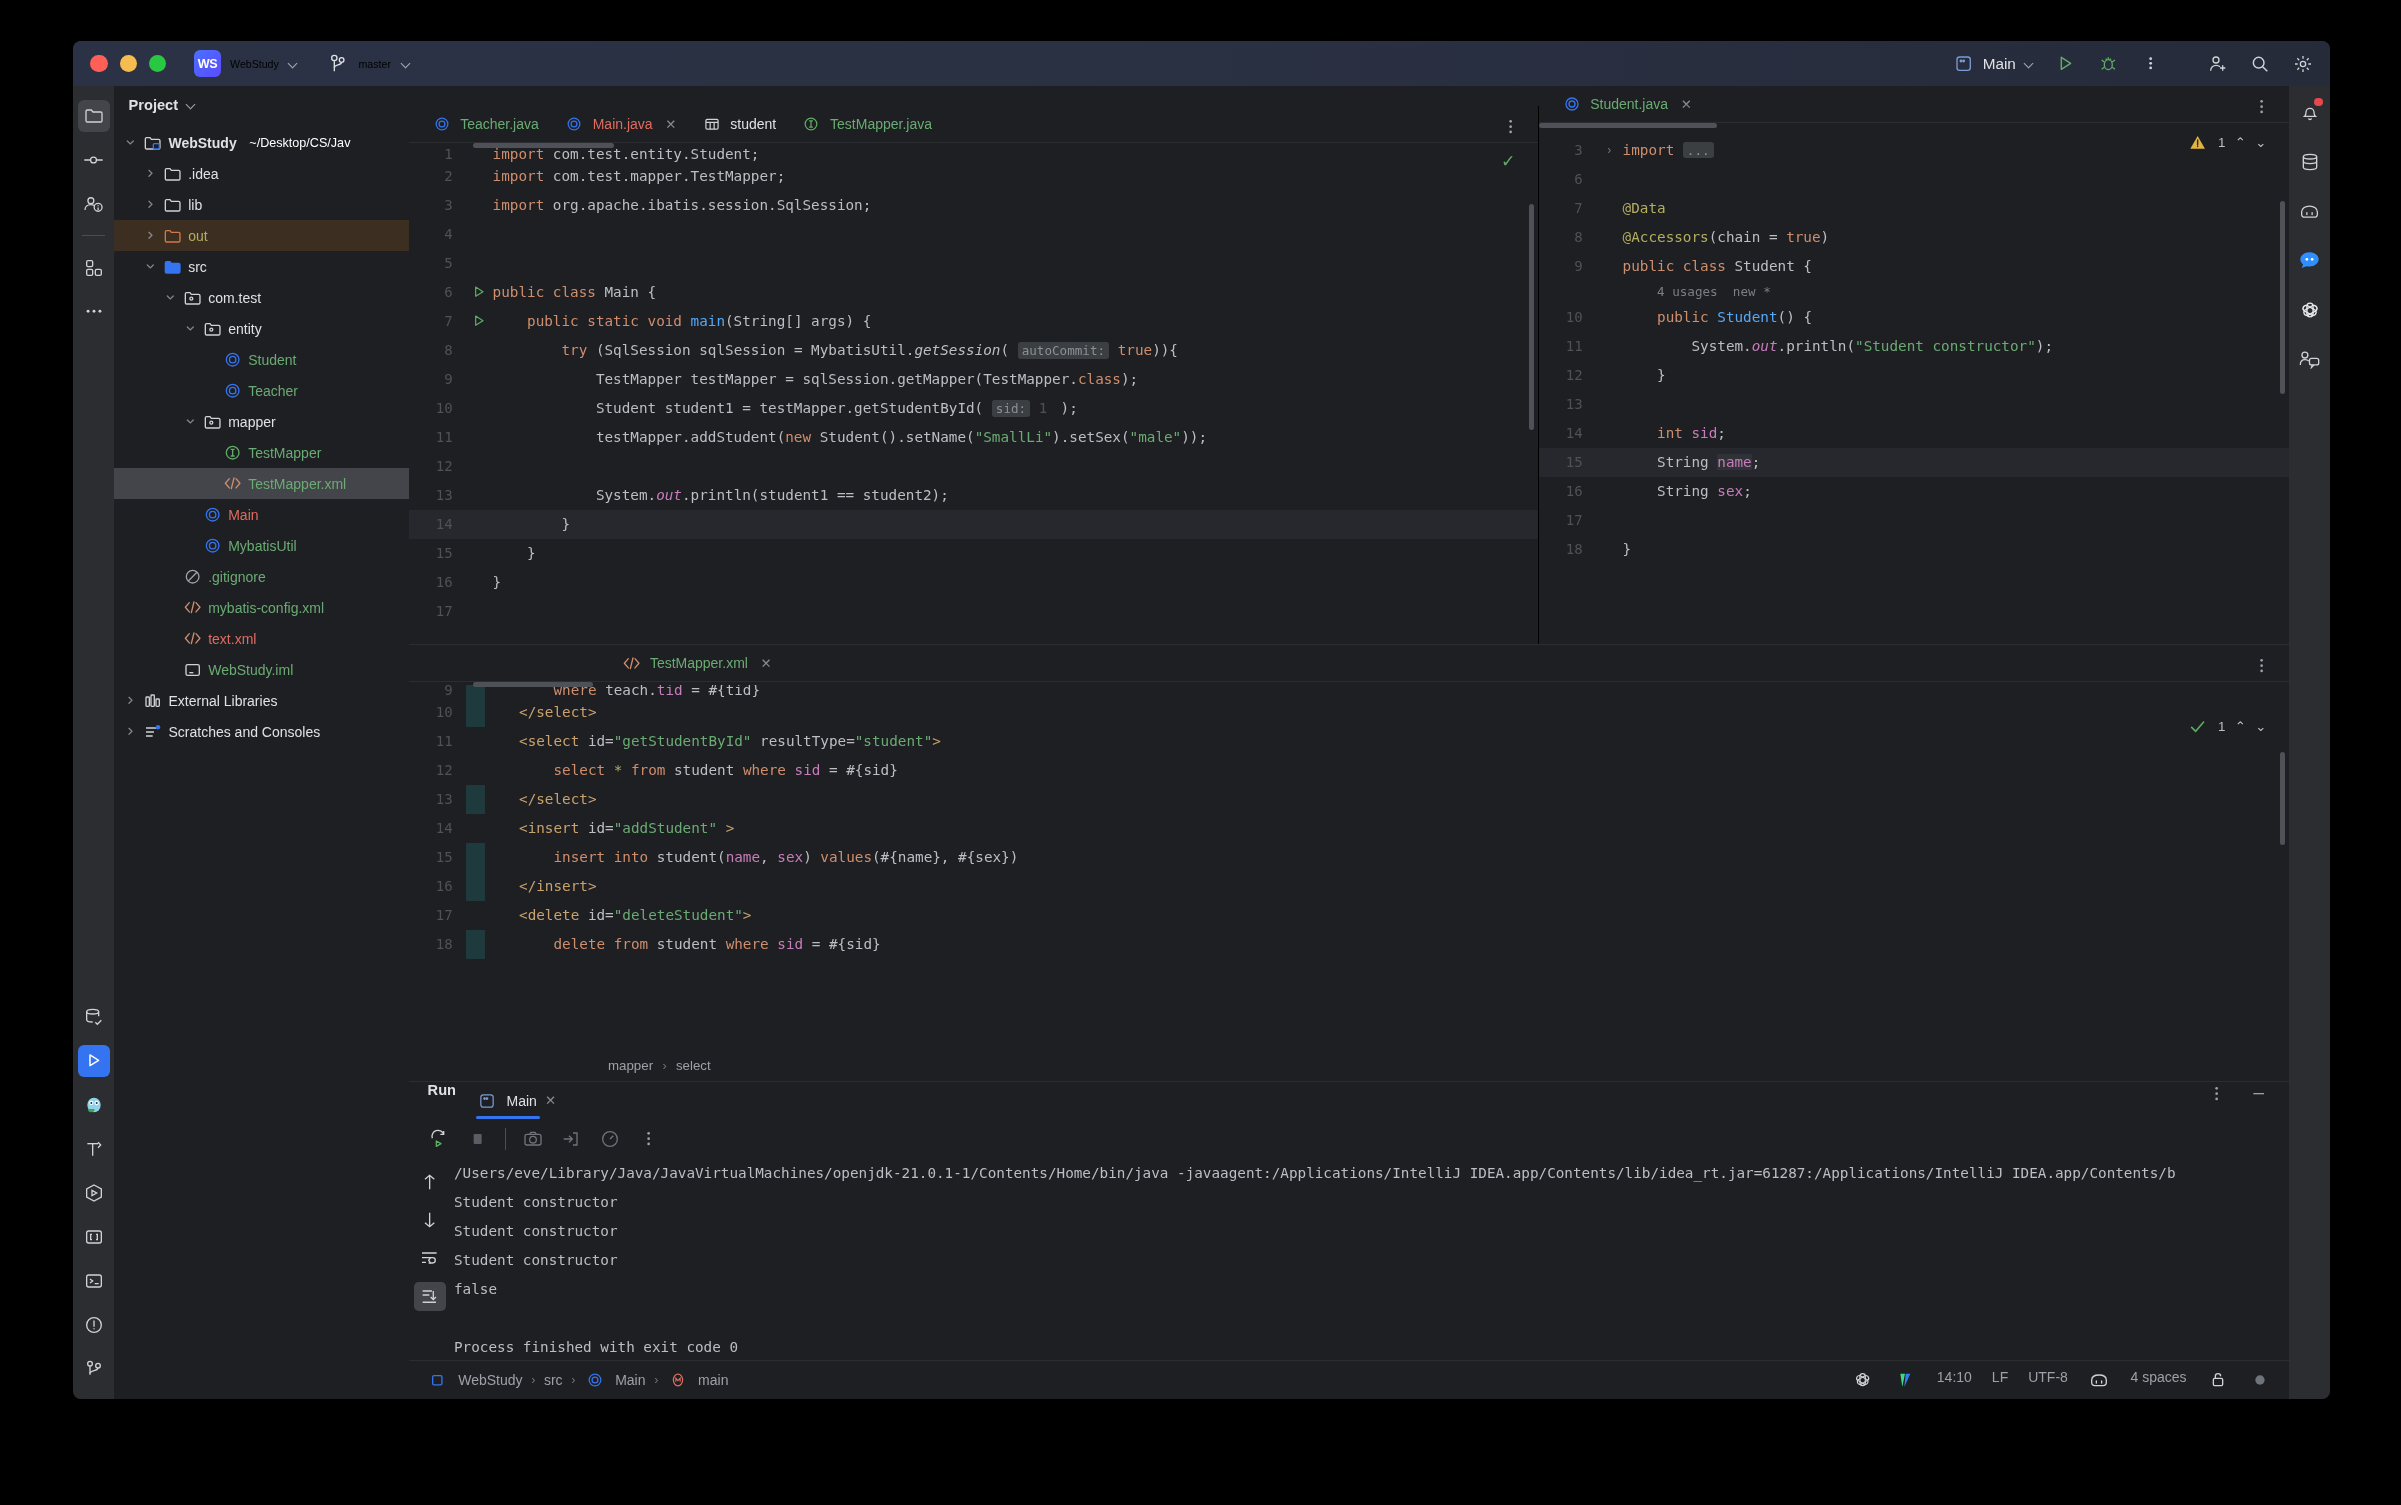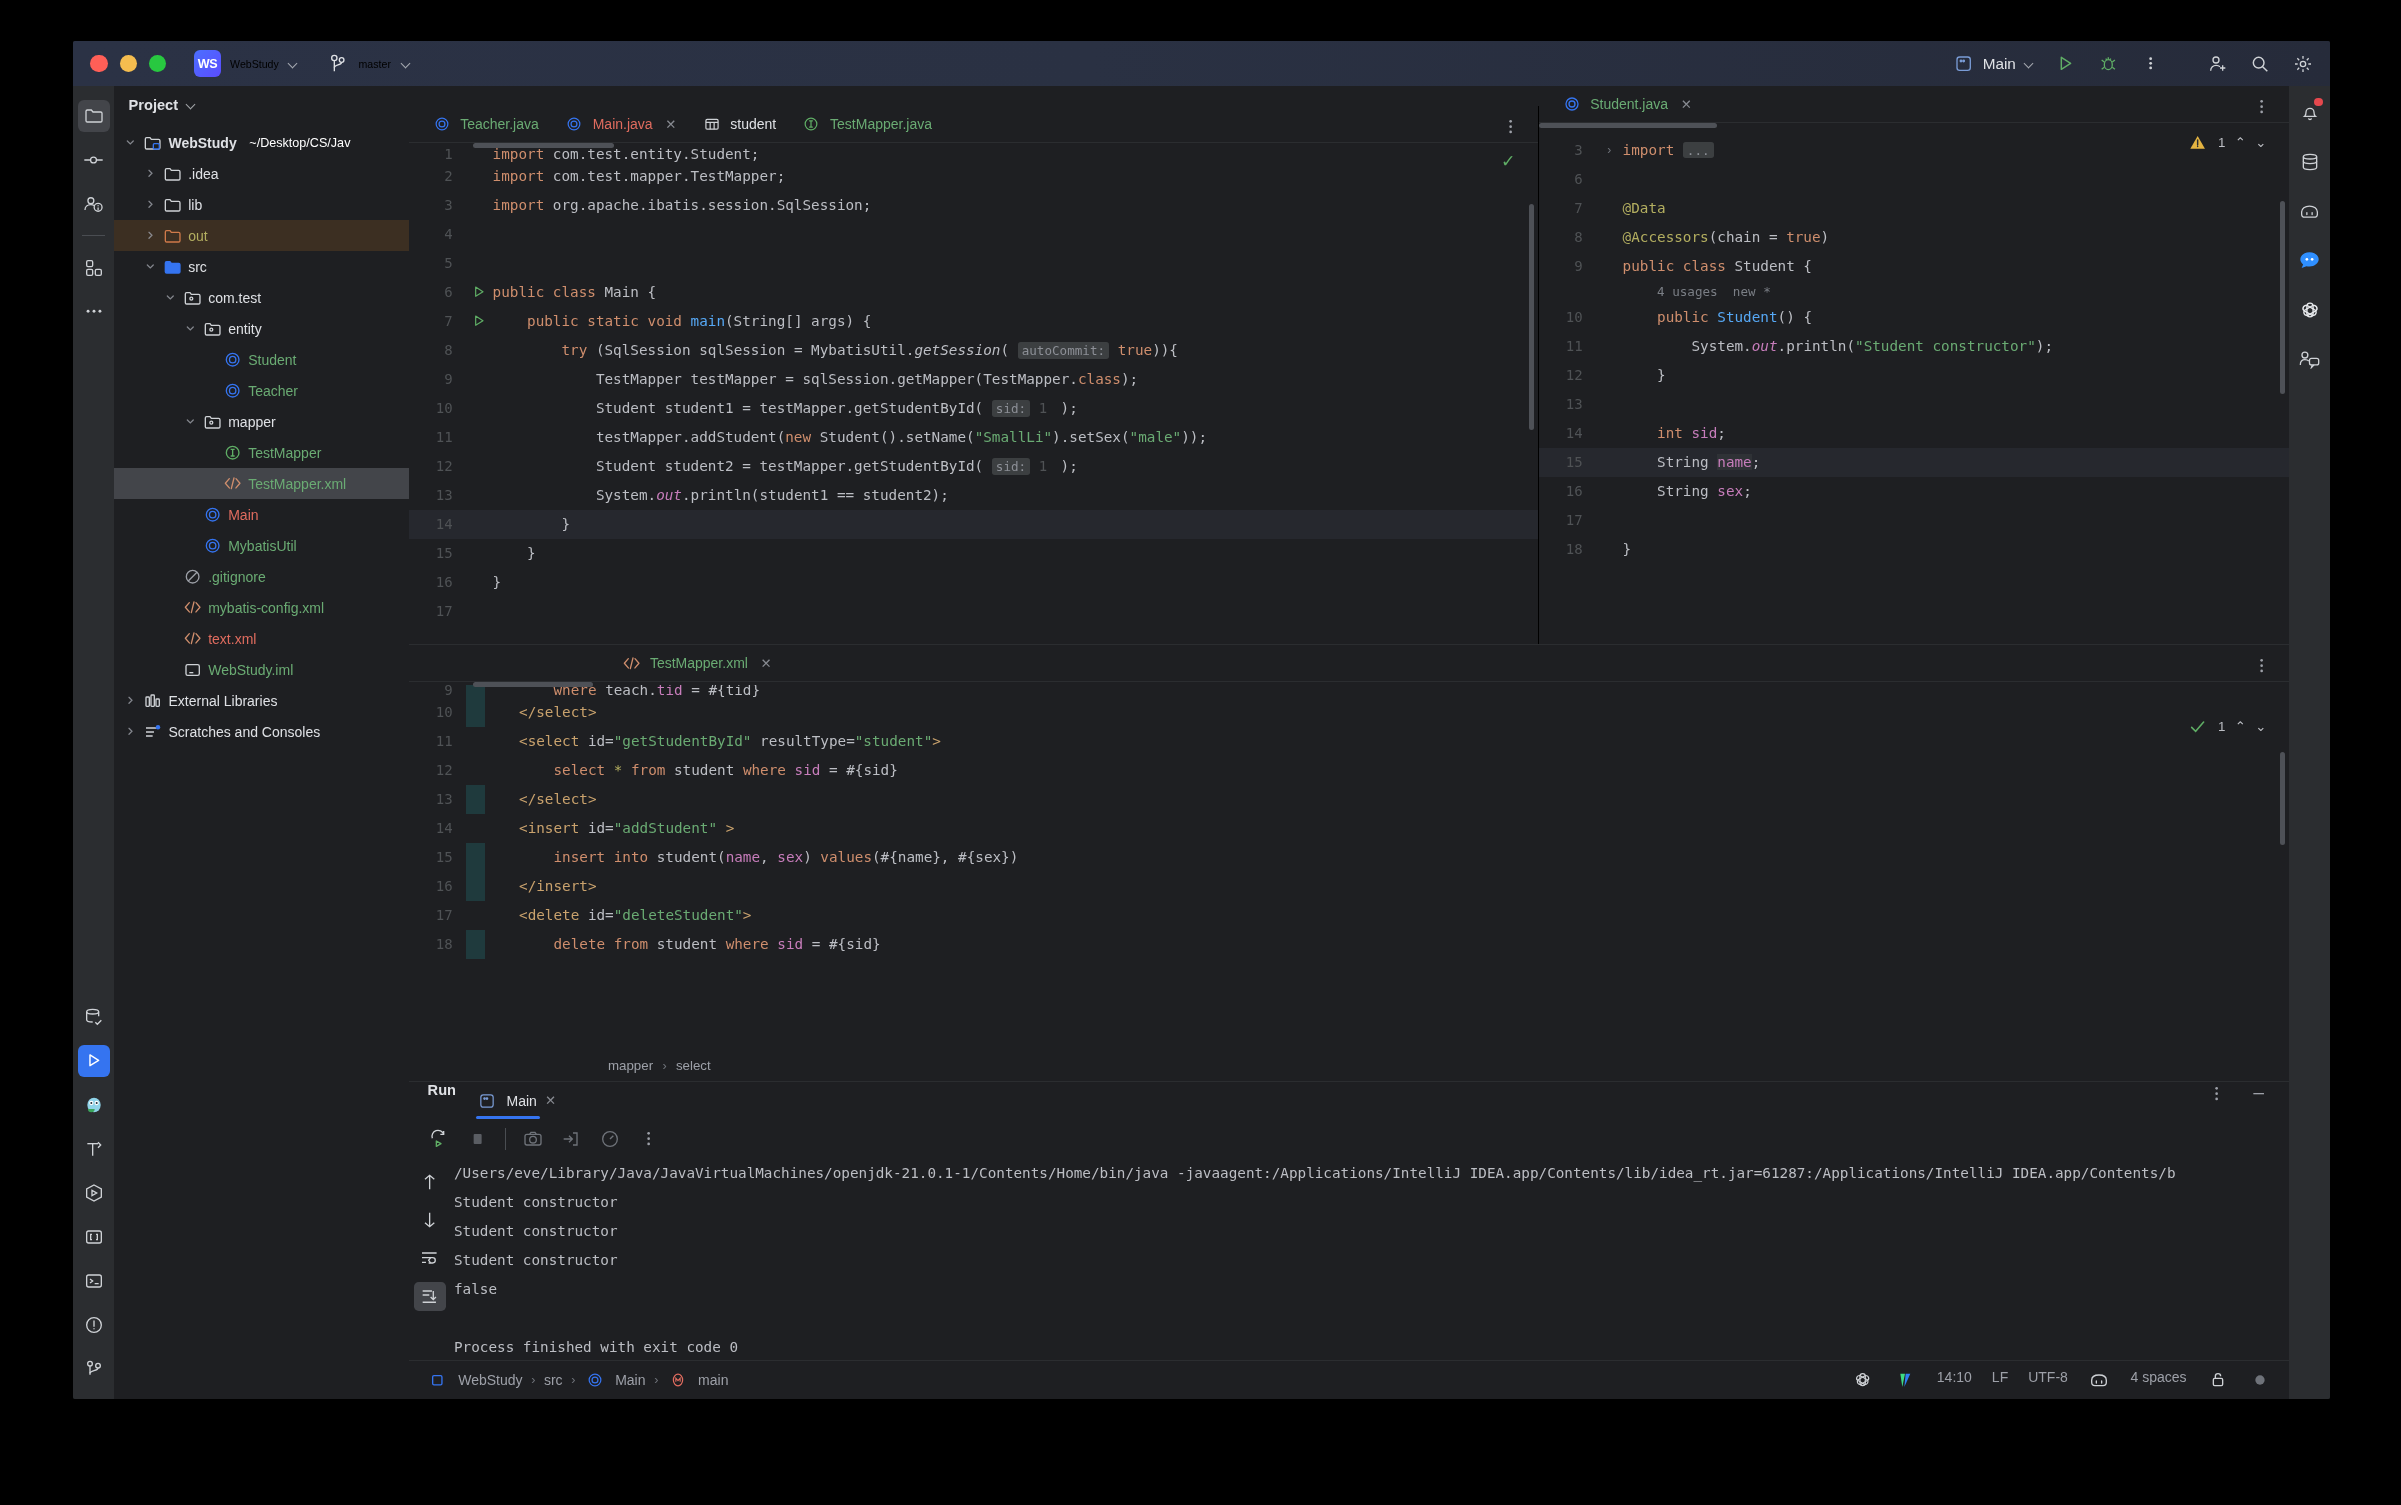--- a/index.html
+++ b/index.html
@@ -10,21 +10,21 @@
     overflow: hidden;
   }
   .desktop {
     position: relative; width: 2401px; height: 1506px;
     background: #000;
   }
   .window {
     position: absolute; left: 73px; top: 41px;
     width: 2257px; height: 1358px;
     background: #1e1f22;
-    border-radius: 2px;
+    border-radius: 8px;
     overflow: hidden;
     box-shadow: 0 16px 47px rgba(0,0,0,.75);
     display: flex; flex-direction: column;
   }
 
   
   .titlebar {
     height: 45px; flex: none;
     background: linear-gradient(90deg,#2b3245 0%, #2a3143 45%, #262b3a 100%);
     display: flex; align-items: center;
@@ -746,21 +746,20 @@
                     <span class="txt">            <span class="def">Student student1 = testMapper.getStudentById( </span><span class="hint">sid:</span> <span class="num">1</span><span class="def">);</span></span>
                   </div>
                   <div class="line">
                     <span class="num">11</span>
                     <span class="gut"></span>
                     <span class="txt">            <span class="def">testMapper.addStudent(</span><span class="kw">new</span><span class="def"> Student().setName(</span><span class="str">"SmallLi"</span><span class="def">).setSex(</span><span class="str">"male"</span><span class="def">));</span></span>
                   </div>
                   <div class="line">
                     <span class="num">12</span>
                     <span class="gut"></span>
-                    <span class="txt">            <span class="def">Student student2 = testMapper.getStudentById( </span><span class="hint">sid:</span> <span class="num">1</span><span class="def">);</span></span>
                   </div>
                   <div class="line">
                     <span class="num">13</span>
                     <span class="gut"></span>
                     <span class="txt">            <span class="def">System.</span><span class="kw2 ital">out</span><span class="def">.println(student1 == student2);</span></span>
                   </div>
                   <div class="line cur">
                     <span class="num">14</span>
                     <span class="gut"></span>
                     <span class="txt">        <span class="def">}</span></span>

